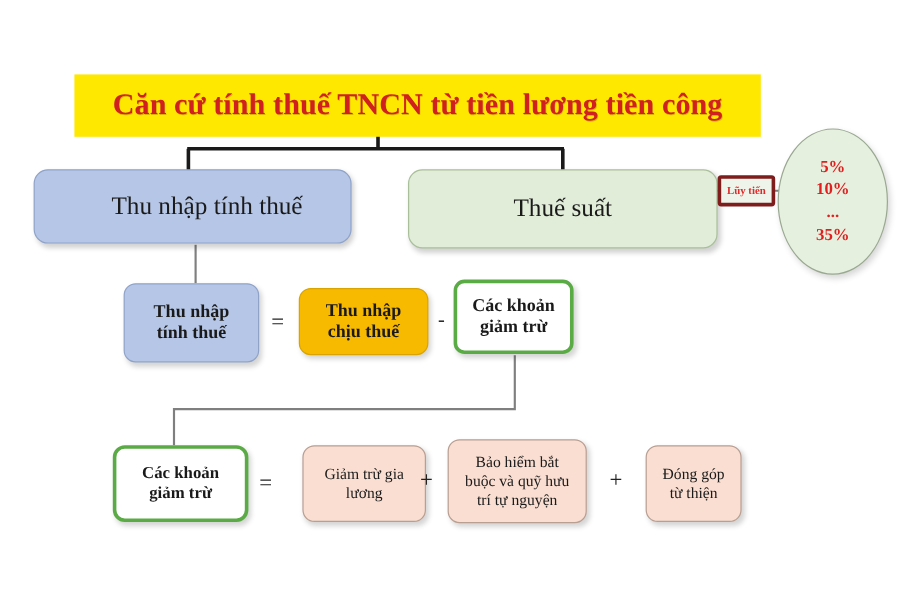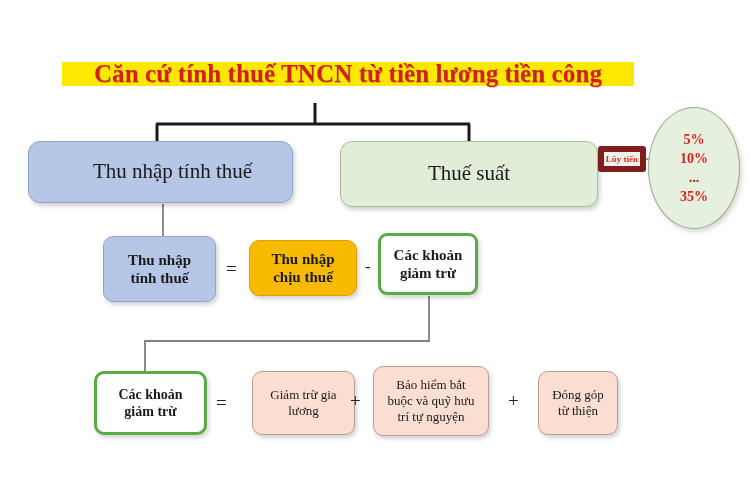--- a/index.html
+++ b/index.html
@@ -29,21 +29,21 @@
     text-align: center;
     color: #1a1a1a;
     line-height: 1.22;
   }
 
   
   #title-banner {
     left: 62px;
     top: 62px;
     width: 572px;
-    height: 24px;
+    height: 52px;
     background: #ffe800;
     color: #d02020;
     font-weight: bold;
     font-size: 25px;
     letter-spacing: 0.1px;
     text-shadow: 0.5px 0.5px 0 rgba(120,20,20,0.25);
   }
 
   
   .bigbox {
@@ -69,21 +69,21 @@
     border: 1px solid #a9bf9a;
   }
 
   
   #tag-luy-tien {
     left: 598px;
     top: 146px;
     width: 48px;
     height: 26px;
     background: #eef4ea;
-    border: 6px solid #7f1d1d;
+    border: 3px solid #7f1d1d;
     border-radius: 3px;
     color: #e02b2b;
     font-weight: bold;
     font-size: 9px;
   }
 
   
   #oval-rates {
     left: 648px;
     top: 107px;

